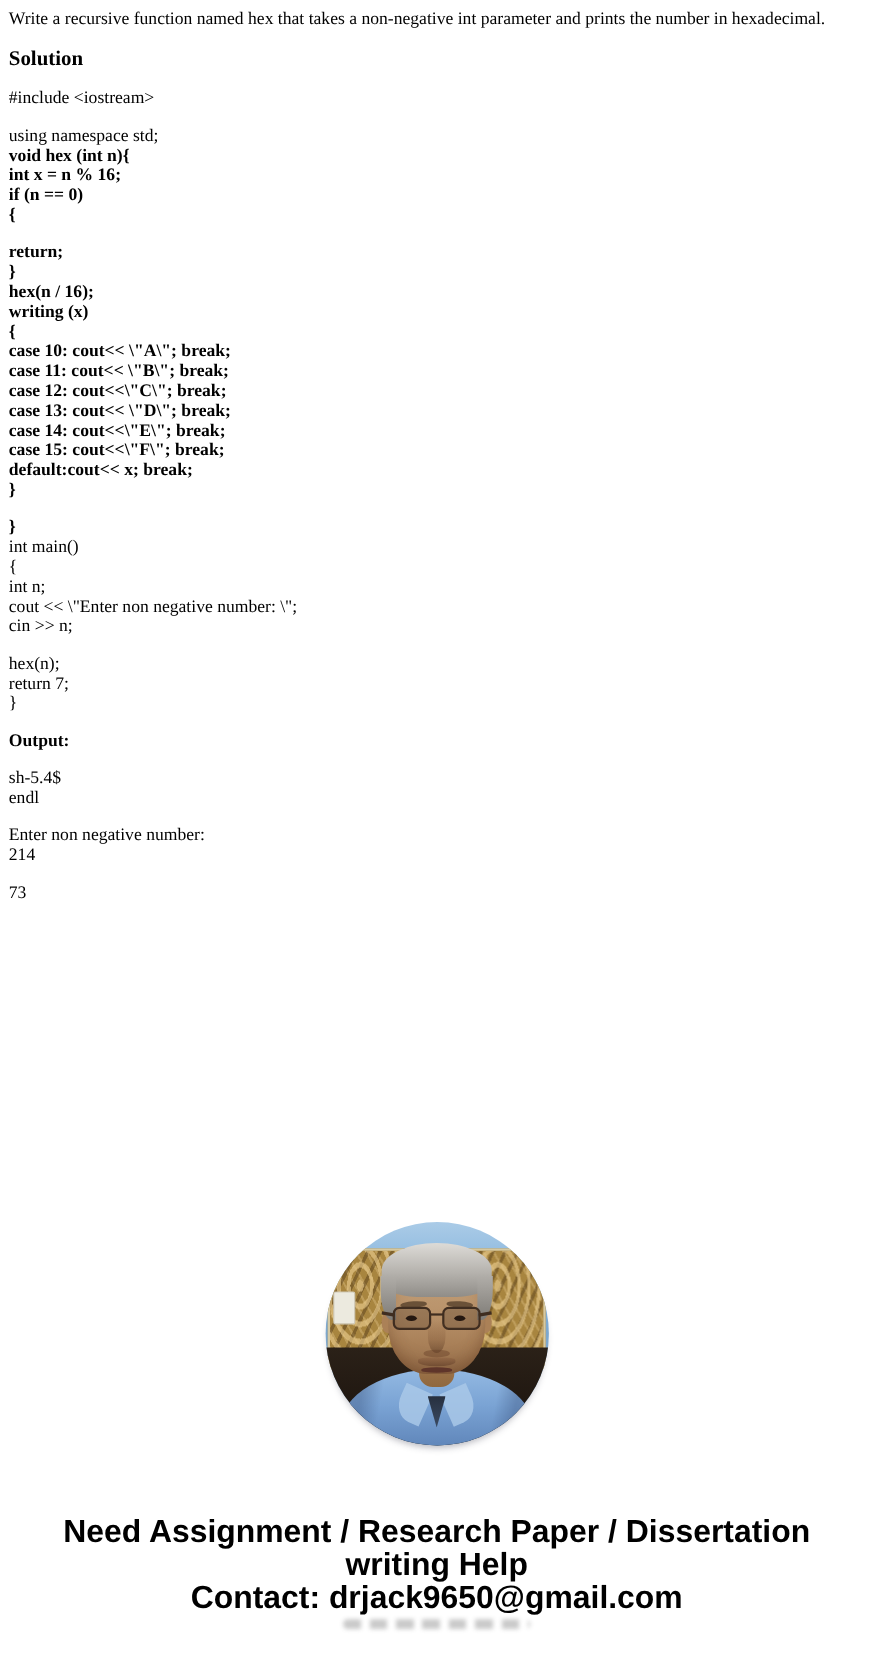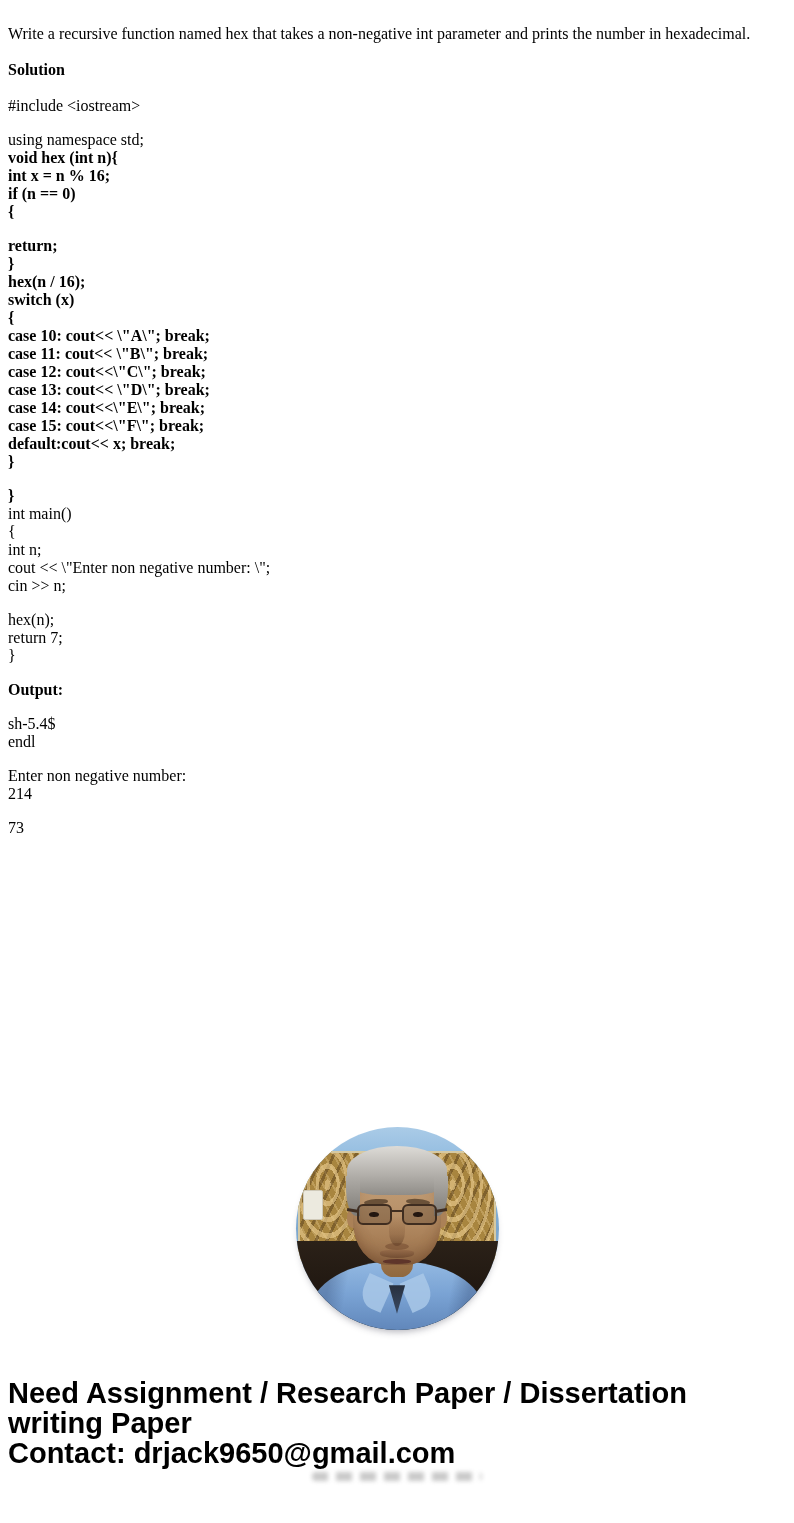--- a/index.html
+++ b/index.html
@@ -3,22 +3,22 @@
 <meta charset="utf-8">
 <style>
   html,body{margin:0;padding:0;background:#fff;}
   body{
     width:794px;min-height:1523px;
     font-family:"Liberation Serif",serif;
     font-size:16px;color:#000;
     padding:9px 8px 14px 8px;box-sizing:border-box;
   }
   .para{margin:16px 0;line-height:18px;}
-  .para.first{margin-top:16px;white-space:nowrap;}
-  h3.heading{font-size:16px;margin:9px 0;font-weight:bold;line-height:22px;}
+  .para.first{margin-top:0;white-space:nowrap;}
+  h3.heading{font-size:19px;margin:9px 0;font-weight:bold;line-height:22px;}
   .ln{line-height:18px;}
   .b{font-weight:bold;}
 
   
   .avatar-wrap{display:flex;justify-content:center;margin-top:290px;}
   .avatar{
     position:relative;width:203px;height:203px;border-radius:50%;overflow:hidden;
     background:linear-gradient(180deg,#aacbe7 0%,#8fbadf 18%,#83b0d6 34%,#7da7cd 50%);
     box-shadow:0 5px 7px -3px rgba(40,40,60,.35);
   }
@@ -78,21 +78,21 @@
   .temple.tl{left:25.5%;transform:rotate(10deg);}
   .temple.tr{right:25.5%;transform:rotate(-10deg);}
   .nose{left:46%;top:44%;width:8%;height:14.5%;border-radius:0 0 50% 50%;
     background:linear-gradient(180deg,rgba(0,0,0,0) 0%,rgba(120,80,50,.30) 60%,rgba(80,50,30,.48) 100%);}
   .nose-base{left:44%;top:57%;width:12%;height:3.5%;background:rgba(105,65,40,.45);border-radius:50%;}
   .mustache{left:41.5%;top:60.5%;width:17%;height:4%;border-radius:30% 30% 50% 50%;
     background:linear-gradient(180deg,rgba(140,95,65,.5),rgba(90,55,35,.55));}
   .mouth{left:43%;top:65.2%;width:14%;height:2.2%;background:#5f352a;border-radius:50%;}
 
   .promo-text{
-    margin-top:48px;text-align:left;
+    margin-top:64px;text-align:center;
     font-family:"Liberation Sans",sans-serif;font-weight:bold;
     font-size:29px;line-height:30px;color:#000;
   }
   .watermark{
     margin:4px auto 0;width:170px;height:9px;
     background:repeating-linear-gradient(90deg,#8a8a8a 0 16px,rgba(0,0,0,0) 16px 24px);
     filter:blur(2px);opacity:.45;border-radius:4px;
   }
 </style>
 </head>
@@ -110,21 +110,21 @@
     <div class="ln b">void hex (int n){</div>
     <div class="ln b">int x = n % 16;</div>
     <div class="ln b">if (n == 0)</div>
     <div class="ln b">{</div>
   </div>
 
   <div class="para">
     <div class="ln b">return;</div>
     <div class="ln b">}</div>
     <div class="ln b">hex(n / 16);</div>
-    <div class="ln b">switch (x)</div>
+    <div class="ln b">writing (x)</div>
     <div class="ln b">{</div>
     <div class="ln b">case 10: cout&lt;&lt; \"A\"; break;</div>
     <div class="ln b">case 11: cout&lt;&lt; \"B\"; break;</div>
     <div class="ln b">case 12: cout&lt;&lt;\"C\"; break;</div>
     <div class="ln b">case 13: cout&lt;&lt; \"D\"; break;</div>
     <div class="ln b">case 14: cout&lt;&lt;\"E\"; break;</div>
     <div class="ln b">case 15: cout&lt;&lt;\"F\"; break;</div>
     <div class="ln b">default:cout&lt;&lt; x; break;</div>
     <div class="ln b">}</div>
   </div>
@@ -195,18 +195,18 @@
       </div>
       <div class="nose"></div>
       <div class="nose-base"></div>
       <div class="mustache"></div>
       <div class="mouth"></div>
     </div>
   </div>
 
   <div class="promo-text">
     <div>Need Assignment / Research Paper / Dissertation</div>
-    <div>writing Paper</div>
+    <div>writing Help</div>
     <div>Contact: drjack9650@gmail.com</div>
   </div>
 
   <div class="watermark"></div>
 </section>
 
 </body></html>

